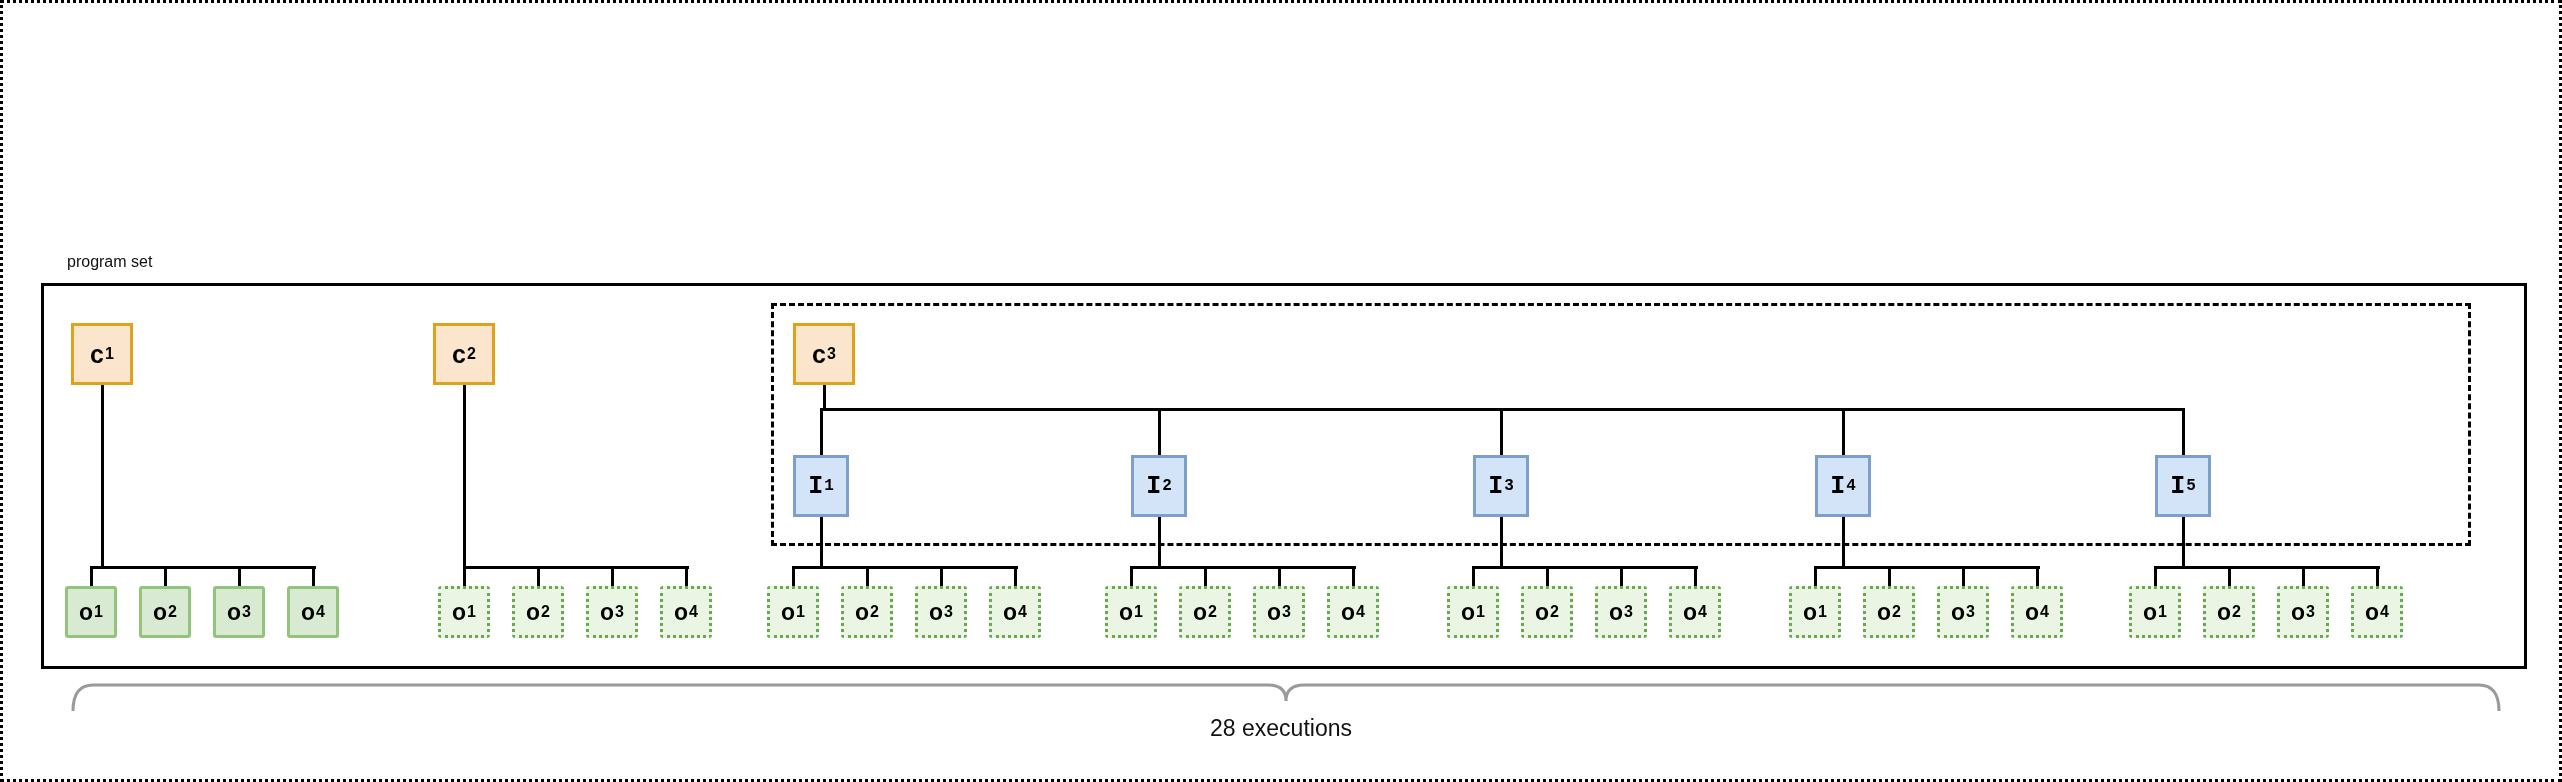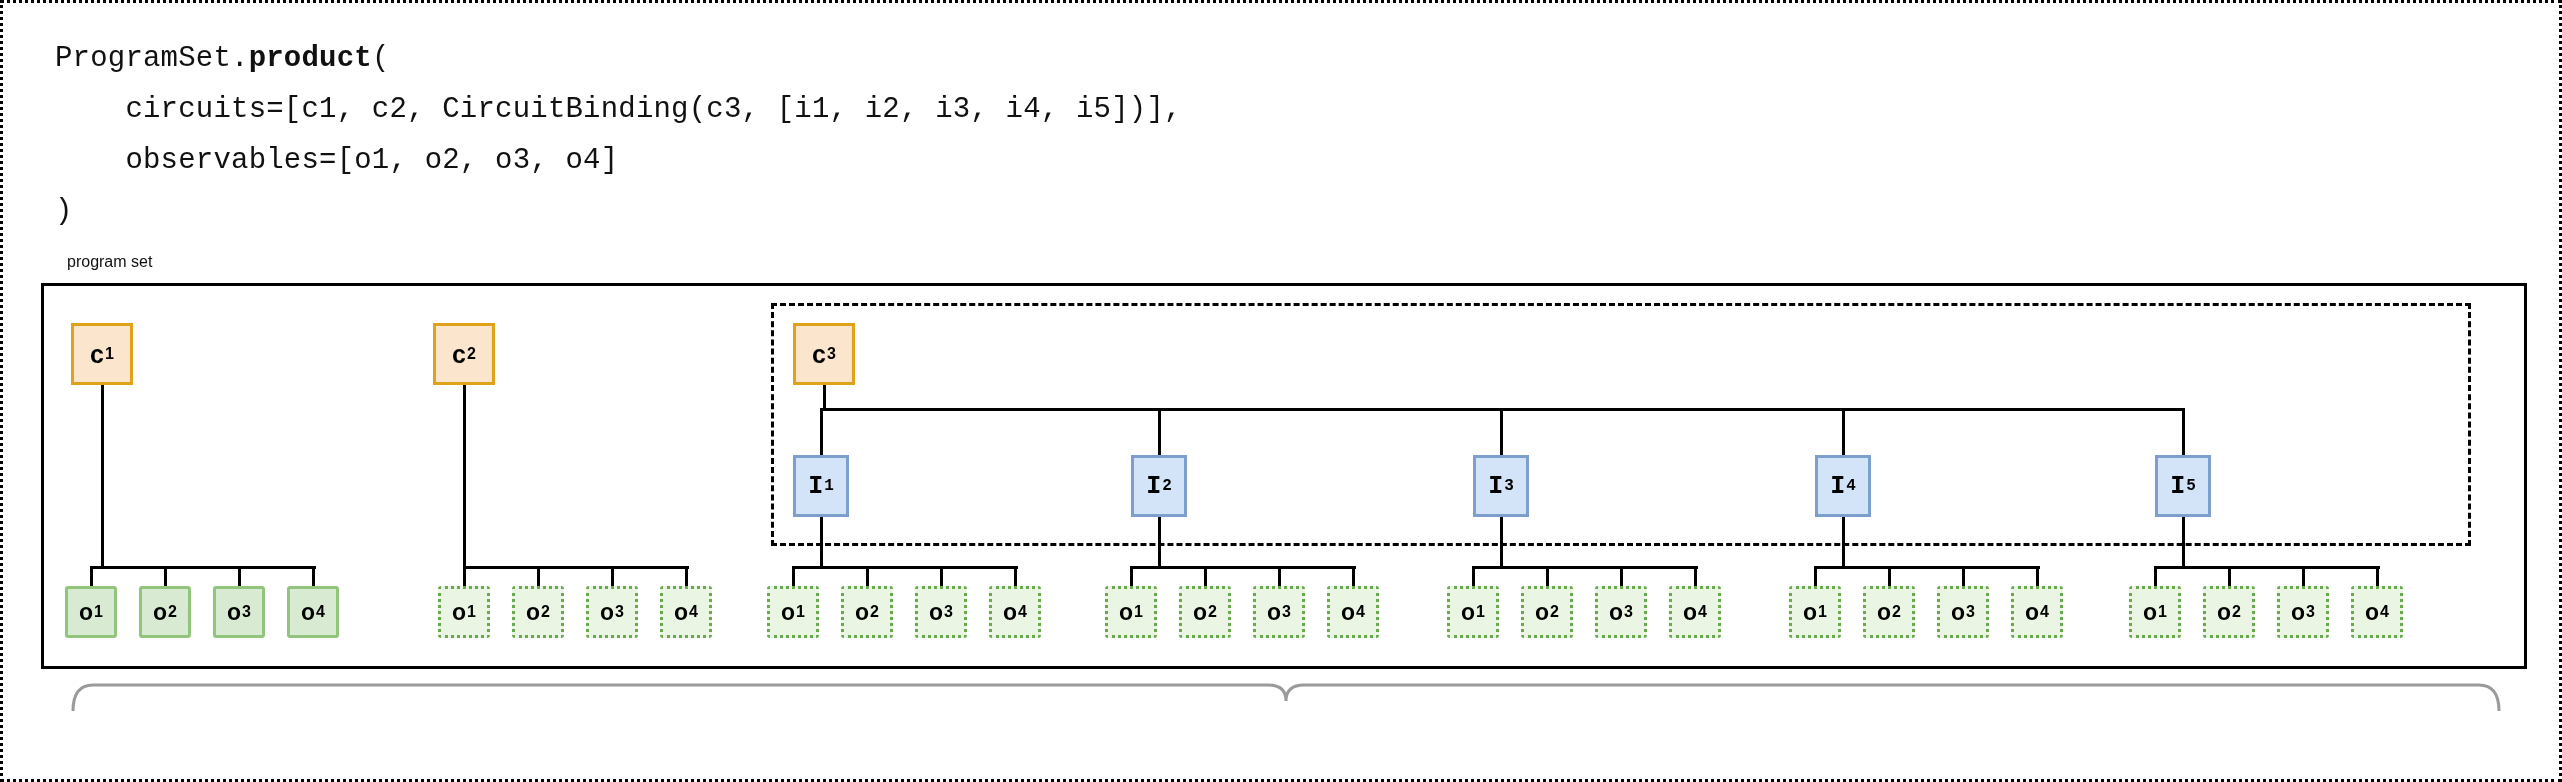--- a/index.html
+++ b/index.html
@@ -121,24 +121,20 @@
     font-size:23px;
     color:#111;
   }
   #caption-inner{display:inline-block;}
 </style>
 </head>
 <body>
 
 <div id="figure">
 
-  <div id="code"><span><span>ProgramSet.</span><b>product</b><span>(</span></span>
-<span>    circuits=[c1, c2, CircuitBinding(c3, [i1, i2, i3, i4, i5])],</span>
-<span>    observables=[o1, o2, o3, o4]</span>
-<span>)</span></div>
 
   <div id="ps-label">program set</div>
   <div id="ps-box"></div>
   <div id="binding-box"></div>
 
   <div id="graph-layer">
       <div class="node circuit" style="left: 68px; top: 320px;">
         <span>c</span>
         <span class="sub">1</span>
       </div>
@@ -331,14 +327,17 @@
       <div class="wire v" style="left: 2225px; top: 563px; width: 3px; height: 20px;"></div>
       <div class="wire v" style="left: 2299px; top: 563px; width: 3px; height: 20px;"></div>
       <div class="wire v" style="left: 2373px; top: 563px; width: 3px; height: 20px;"></div>
     </div>
 
   <div id="brace">
     <svg viewBox="0 0 2430 34" preserveAspectRatio="none" aria-hidden="true">
       <path d="M2,32 Q2,6 22,6 L1197,6 Q1215,6 1215,22 Q1215,6 1233,6 L2408,6 Q2428,6 2428,32" fill="none" stroke="#9a9a9a" stroke-width="3"></path>
     </svg>
   </div>
+  <div id="caption">
+    <span id="caption-inner">28 executions</span>
+  </div>
 
 </div>
 
 </body></html>

